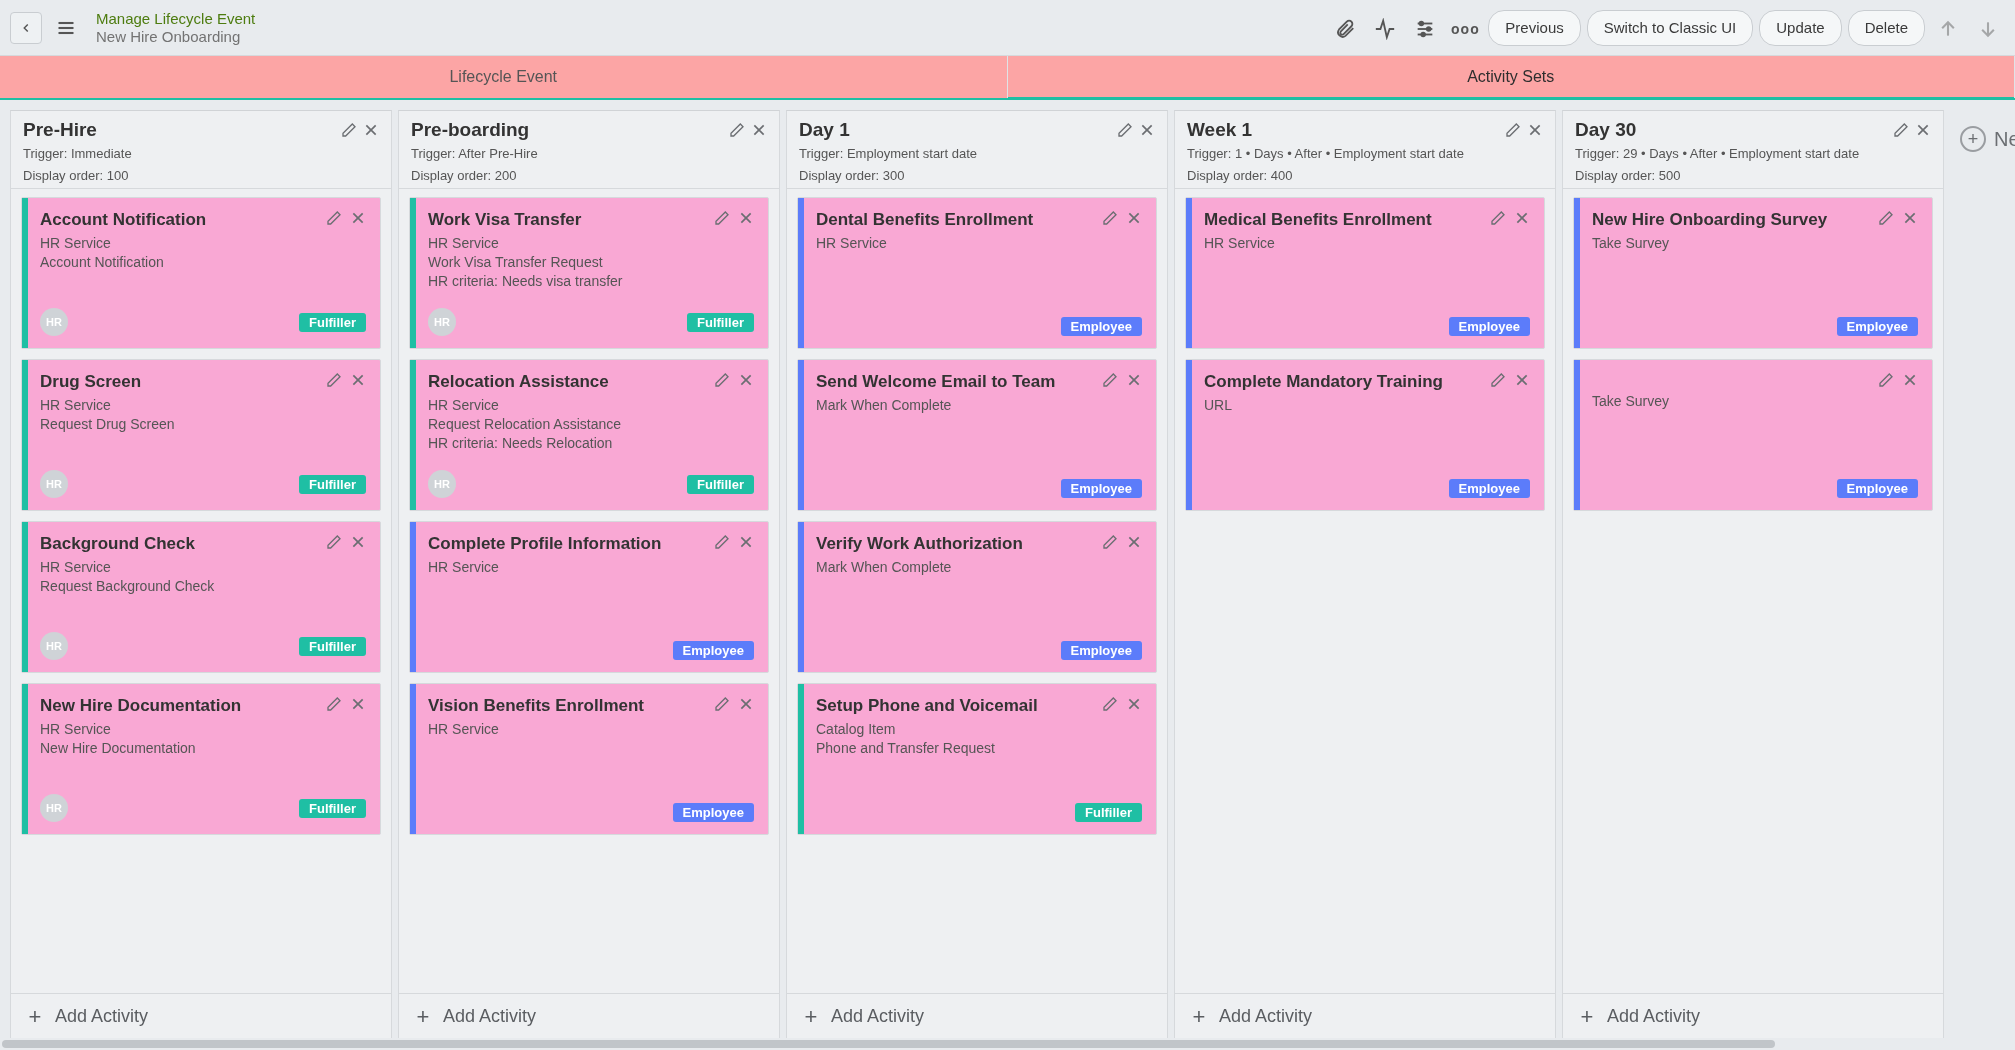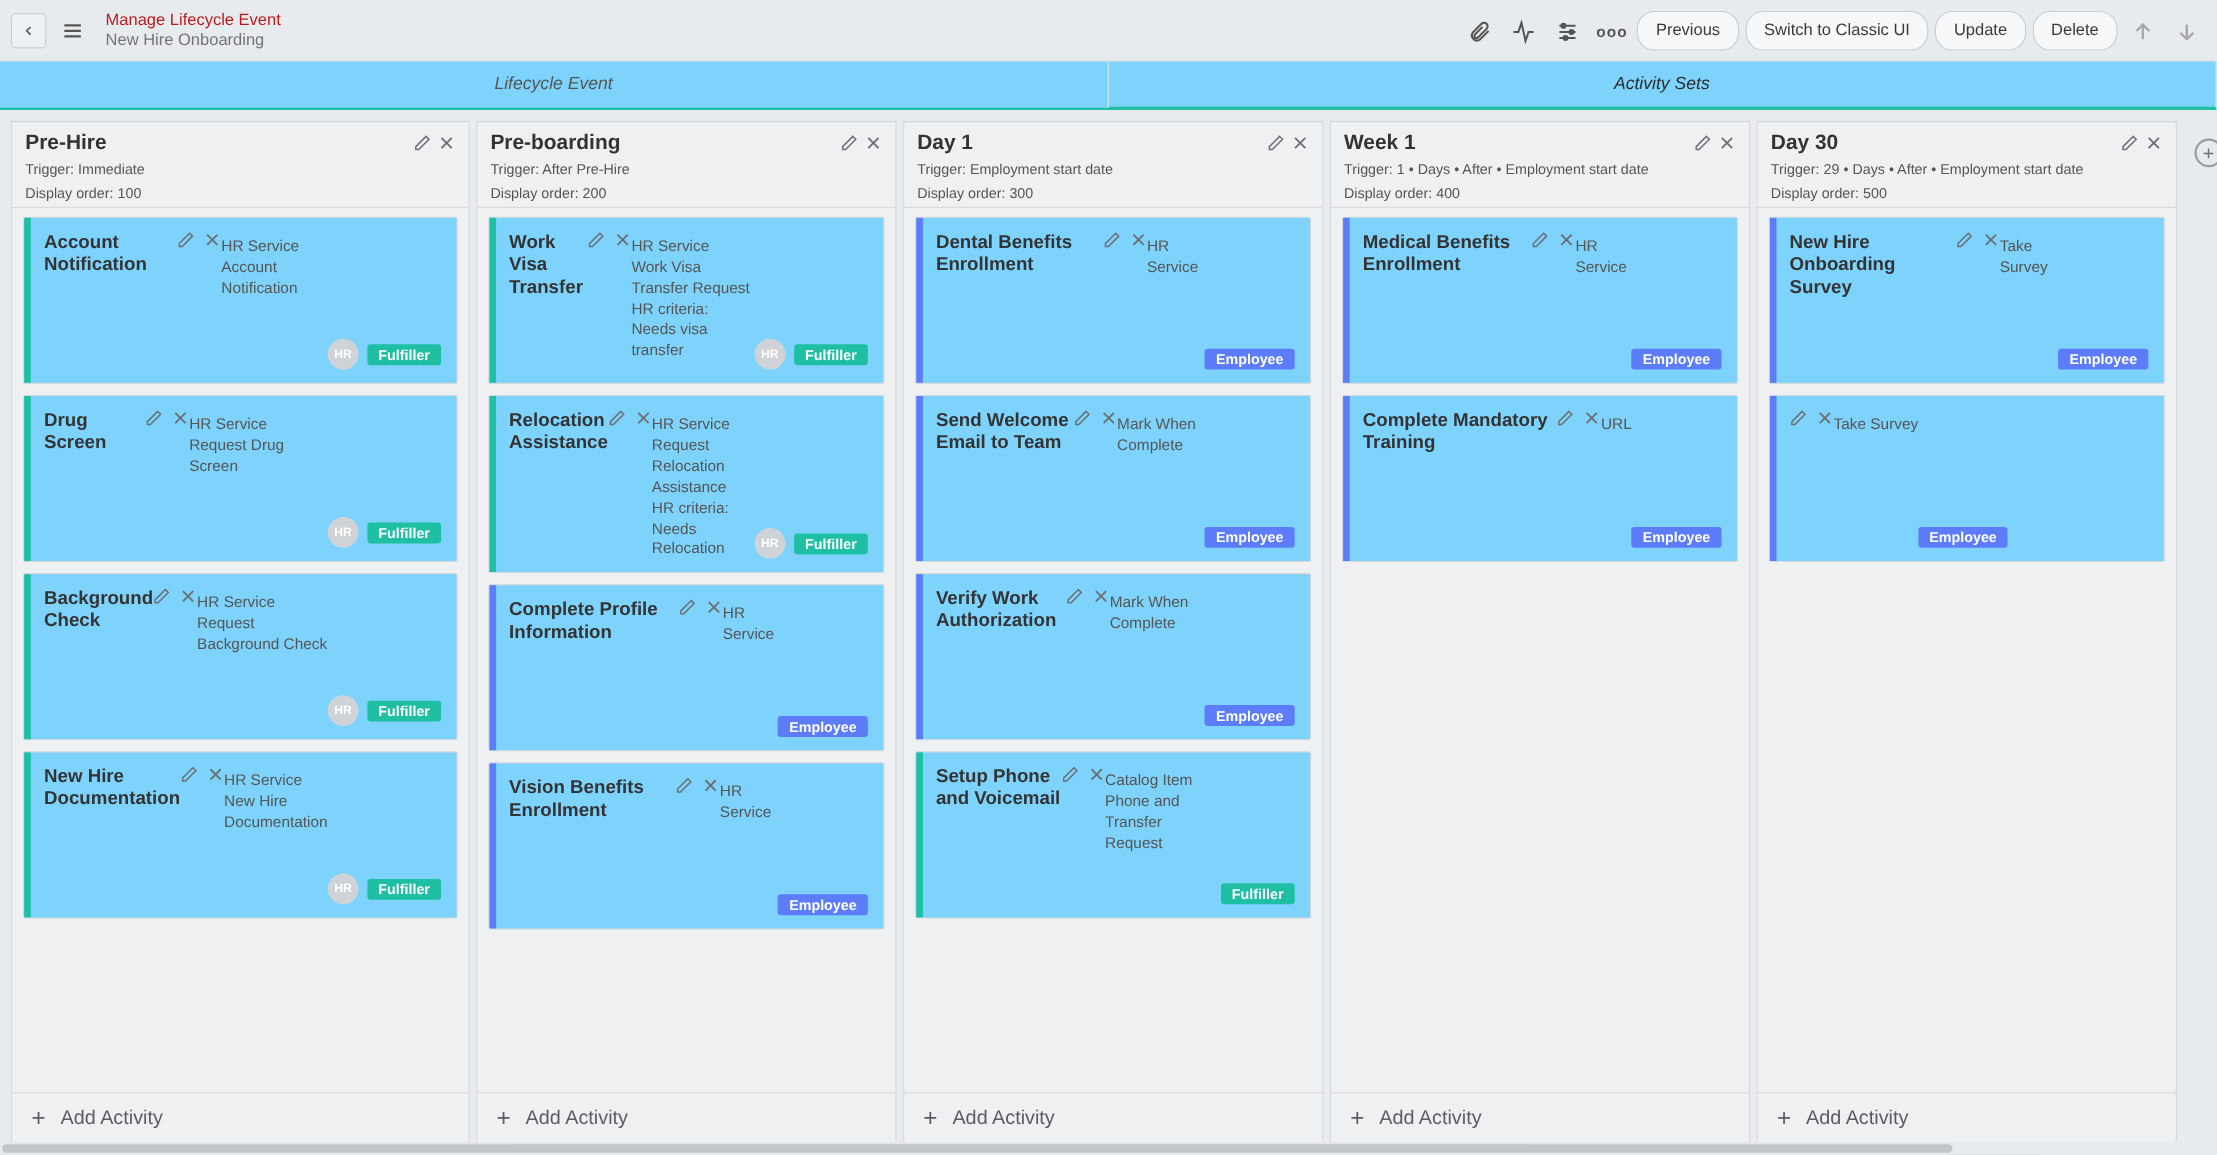--- a/index.html
+++ b/index.html
@@ -23,32 +23,32 @@
   border-bottom: 1px solid #d6d9dc;
 }
 .topbar-left { display:flex; align-items:center; gap:8px; }
 .icon-btn {
   display:inline-flex; align-items:center; justify-content:center;
   width:32px; height:32px; border:1px solid #c9cdd1; border-radius:4px;
   background:#eef1f3; cursor:pointer; color:#555;
 }
 .icon-btn.flat { border:none; background:transparent; }
 .title-block { margin-left:6px; line-height:1.15; }
-.title-block .t1 { font-size:15px; color:#b91c1c; }
+.title-block .t1 { font-size:15px; color:#4d7c0f; }
 .title-block .t2 { font-size:15px; color:#737373; }
 .topbar-right { margin-left:auto; display:flex; align-items:flex-end; gap:6px; }
 .btn {
   display:inline-flex; align-items:center; justify-content:center;
   background:#f5f7f8; border:1px solid #c9cdd1; border-radius:16px;
   padding:0 16px; height:36px; font-size:15px; color:#3a3a3a; cursor:pointer;
 }
 .tool-icon { width:34px; height:34px; display:inline-flex; align-items:center; justify-content:center; color:#555; cursor:pointer; }
 
 
-.tabs { display:flex; background:#7dd3fc; height:44px; border-bottom:2px solid #1fbfa4;font-style:italic; }
+.tabs { display:flex; background:#fca5a5; height:44px; border-bottom:2px solid #1fbfa4; }
 .tab {
   flex:1; display:flex; align-items:center; justify-content:center;
   font-size:16px; color:#555; cursor:pointer; position:relative;
   border-right:1px solid #e0e3e6;
 }
 .tab.active { color:#2e2e2e; }
 .tab.active::after {
   content:""; position:absolute; bottom:-2px; left:0; right:0; height:3px; background:#1fbfa4;
 }
 
@@ -66,23 +66,23 @@
 .col-title { font-size:19px; font-weight:600; color:#333; }
 .col-actions { margin-left:auto; display:flex; gap:6px; align-items:center; }
 .mini-icon { color:#6b6e72; cursor:pointer; display:inline-flex; }
 .col-meta { font-size:13px; color:#555; margin-top:4px; line-height:1.35; }
 
 .col-body { flex:1; overflow-y:auto; padding:8px 10px; display:flex; flex-direction:column; gap:10px; position:relative; }
 .col-body::-webkit-scrollbar { width:9px; background:#dfe2e5; }
 .col-body::-webkit-scrollbar-thumb { background:#b6bbc0; border-radius:4px; }
 
 .card {
-  background:#7dd3fc; border:1px solid #d6d9dc; border-radius:2px;
+  background:#f9a8d4; border:1px solid #d6d9dc; border-radius:2px;
   padding:12px 14px 12px 18px; position:relative; min-height:152px;
-  display:flex; flex-direction:row;
+  display:flex; flex-direction:column;
 }
 .card-stripe { position:absolute; left:0; top:0; bottom:0; width:6px; }
 .stripe-teal { background:#1fbfa4; }
 .stripe-blue { background:#5c7cfa; }
 .card-title-row { display:flex; align-items:flex-start; }
 .card-title { font-size:17px; font-weight:600; color:#333; line-height:1.2; }
 .card-actions { margin-left:auto; display:flex; gap:8px; }
 .card-meta { font-size:14px; color:#555; margin-top:4px; line-height:1.35; }
 .card-footer { margin-top:auto; display:flex; align-items:center; gap:8px; padding-top:10px; }
 .avatar {

